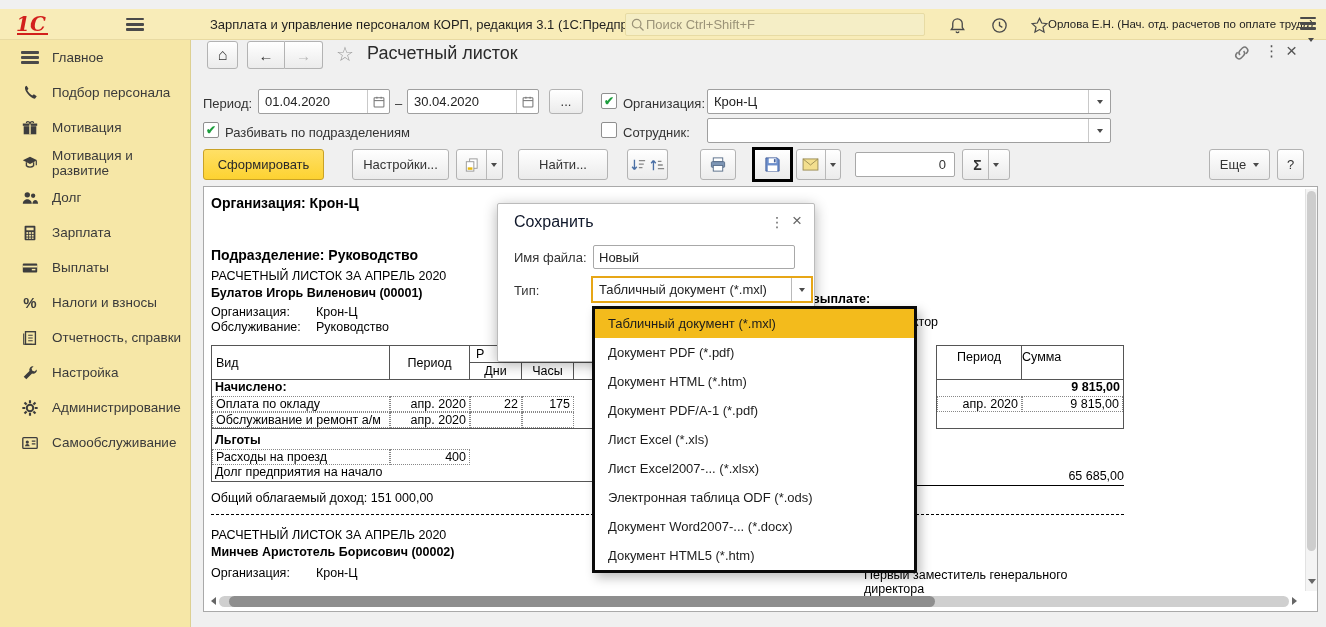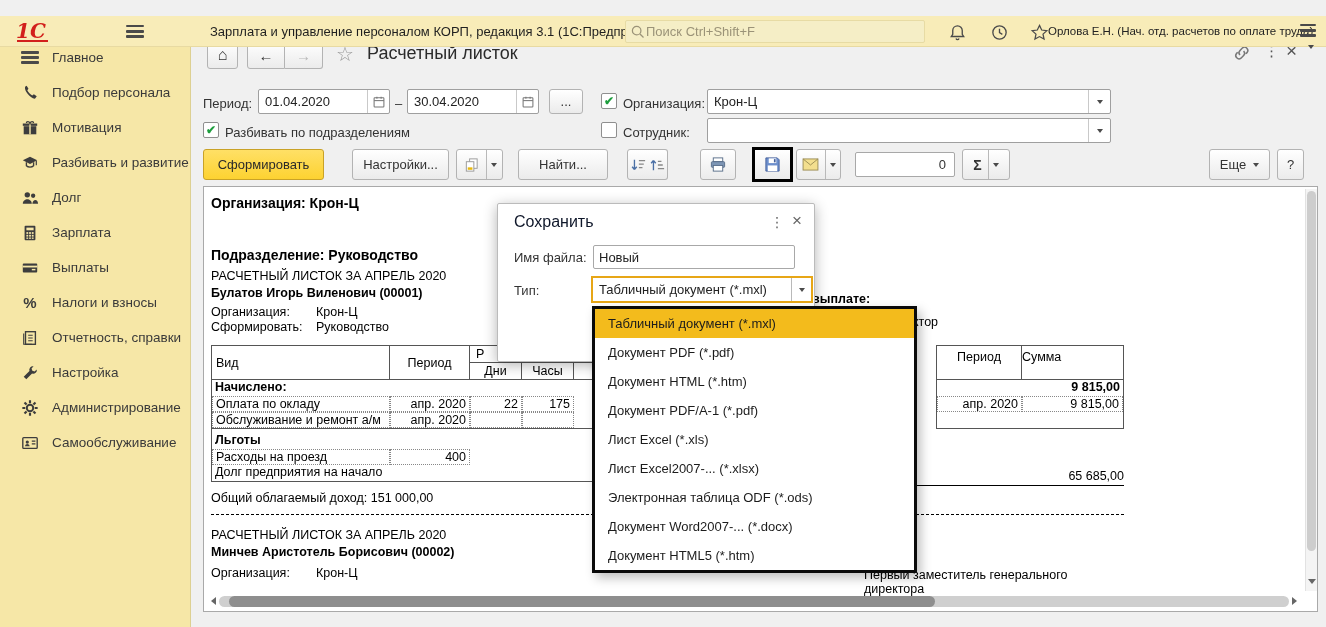--- a/index.html
+++ b/index.html
@@ -1,20 +1,20 @@
 <!DOCTYPE html>
 <html><head>
 <meta charset="utf-8">
 <style>
   * { box-sizing: border-box; margin: 0; padding: 0; }
   body { width: 1326px; height: 627px; margin: 0; font-family: "Liberation Sans", sans-serif; }
   .app { position: relative; width: 1326px; height: 627px; overflow: hidden; background: #f0f0f0; font-size: 13px; color: #333; }
 
   
-  .topbar { position: absolute; left: 0; top: 16px; width: 1326px; height: 31px; background: #f8ecb8; border-bottom: 1px solid #e8daa2; display: flex; align-items: center; z-index: 10; }
+  .topbar { position: absolute; left: 0; top: 9px; width: 1326px; height: 31px; background: #f8ecb8; border-bottom: 1px solid #e8daa2; display: flex; align-items: center; z-index: 10; }
   .logo { position: absolute; left: 16px; top: 3px; font-family: "DejaVu Serif", serif; font-style: italic; font-weight: bold; font-size: 20px; color: #d2201c; }
   .logo::after { content: ""; position: absolute; left: 1px; right: -2px; bottom: 1px; height: 2px; background: #d2201c; }
   .bars { display: inline-block; width: 18px; }
   .bars i { display: block; height: 2.4px; background: #4a4a4a; margin-bottom: 2.8px; border-radius: 1px; }
   .bars i:last-child { margin-bottom: 0; }
   .tb-burger { position: absolute; left: 126px; top: 9px; cursor: pointer; }
   .tb-title { position: absolute; left: 210px; top: 0; line-height: 31px; color: #1f1f1f; }
   .tb-search { position: absolute; left: 625px; top: 4px; width: 300px; height: 23px; background: #f5eec6; border: 1px solid #e7dba4; border-radius: 2px; display: flex; align-items: center; padding-left: 4px; }
   .tb-search input { border: none; outline: none; background: transparent; font-size: 13px; color: #333; width: 260px; font-family: "Liberation Sans", sans-serif; }
   .tb-search input::placeholder { color: #9b9378; }
@@ -200,21 +200,21 @@
       <span>Мотивация</span>
     </div>
     <div class="sb-item">
       <span class="sb-ico">
           <svg width="18" height="18" viewBox="0 0 20 20">
             <polygon points="10,3 18,7 10,11 2,7" fill="#3d3d3d"></polygon>
             <path d="M6 9.2V13c2 2 6 2 8 0V9.2" fill="none" stroke="#3d3d3d" stroke-width="1.5"></path>
             <path d="M17 7.5v5" stroke="#3d3d3d" stroke-width="1.3"></path>
           </svg>
         </span>
-      <span>Разбивать и развитие</span>
+      <span>Мотивация и развитие</span>
     </div>
     <div class="sb-item">
       <span class="sb-ico">
           <svg width="18" height="18" viewBox="0 0 20 20">
             <circle cx="7" cy="6.5" r="3" fill="#3d3d3d"></circle>
             <circle cx="13.5" cy="7.5" r="2.4" fill="#3d3d3d"></circle>
             <path d="M2 16.5c0-3.2 2.7-5 5-5s5 1.8 5 5z" fill="#3d3d3d"></path>
             <path d="M12.6 16.5c.2-2.6 1.8-4.2 3.4-4.2 1.6 0 2.8 1.6 3 4.2z" fill="#3d3d3d"></path>
           </svg>
         </span>
@@ -436,21 +436,21 @@
   </div>
 
   <div class="report">
     <div class="rp h14" style="left:7px;top:8px">Организация: Крон-Ц</div>
     <div class="rp h14" style="left:7px;top:60px">Подразделение: Руководство</div>
 
     <div class="rp" style="left:7px;top:82px">РАСЧЕТНЫЙ ЛИСТОК ЗА АПРЕЛЬ 2020</div>
     <div class="rp b" style="left:7px;top:99px">Булатов Игорь Виленович (00001)</div>
     <div class="rp" style="left:7px;top:118px">Организация:</div>
     <div class="rp" style="left:112px;top:118px">Крон-Ц</div>
-    <div class="rp" style="left:7px;top:133px">Сформировать:</div>
+    <div class="rp" style="left:7px;top:133px">Обслуживание:</div>
     <div class="rp" style="left:112px;top:133px">Руководство</div>
     <div class="rp b" style="left:597px;top:105px">К выплате:</div>
     <div class="rp" style="left:600px;top:128px">Генеральный директор</div>
 
     <div class="ltable">
       <div class="lt-head">
         <div class="c-vid">Вид</div>
         <div class="c-per">Период</div>
         <div class="lt-group">
           <div class="lt-group-top">Р</div>

